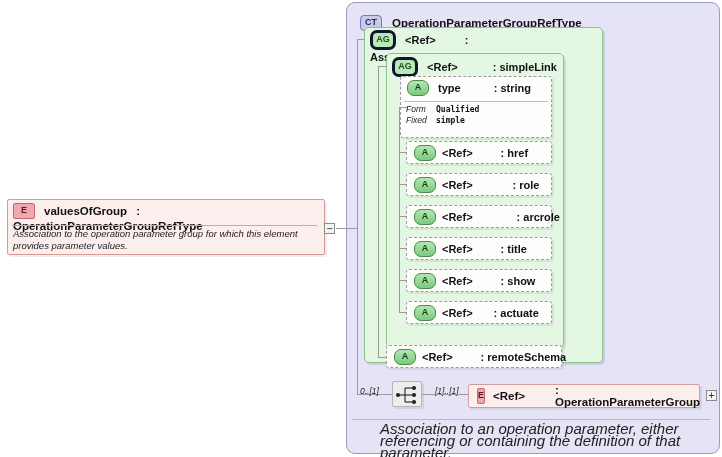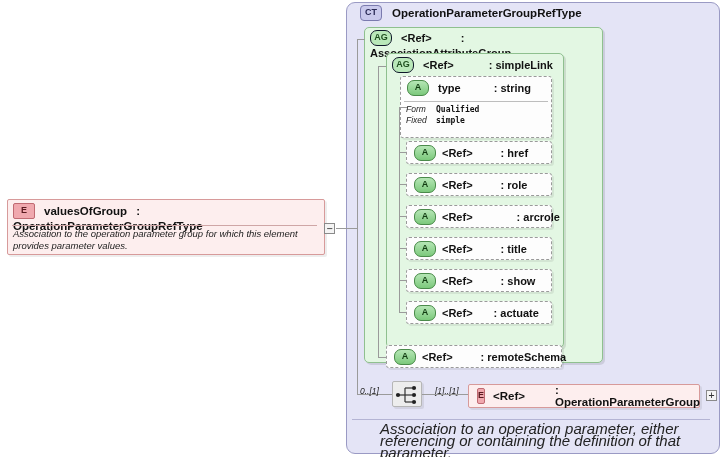--- a/index.html
+++ b/index.html
@@ -8,28 +8,28 @@
     font-family:"Liberation Sans","DejaVu Sans",sans-serif;
     font-size:11px;color:#1a1a1a;
   }
   .abs{position:absolute;box-sizing:border-box;}
 
   
   #ct-box{
     left:346px;top:2px;width:374px;height:452px;
     background:#e4e4f6;border:1px solid #9a9ac4;border-radius:9px;
   }
-  #ct-header{left:352px;top:5px;width:362px;height:20px;padding-left:8px;}
+  #ct-header{left:352px;top:15px;width:362px;height:20px;padding-left:8px;}
   .badge{
     display:inline-block;width:20px;height:14px;line-height:13px;
     text-align:center;font-size:9px;font-weight:bold;letter-spacing:0px;
     border-radius:4px;vertical-align:middle;
   }
   .badge-ct{background:#c9c9ec;border:1px solid #7a7aae;color:#2a2a55;}
-  .badge-ag{background:#b9e8b9;border:1px solid #0f172a;color:#1d4d1d;border-radius:7px;}
+  .badge-ag{background:#b9e8b9;border:3px solid #0f172a;color:#1d4d1d;border-radius:7px;}
   .badge-a {background:#8fd48f;border:1px solid #4a8a4a;color:#123d12;border-radius:7px;
             background-image:linear-gradient(#b5e6b5,#7cc97c);}
   .badge-e {background:#f0a8ae;border:1px solid #c06a72;color:#5a1a20;border-radius:2px;}
   .ct-title{font-size:11.5px;font-weight:bold;color:#111;margin-left:7px;vertical-align:middle;}
 
   
   #ag-assoc{
     left:364px;top:27px;width:239px;height:336px;
     background:#e3f7e3;border:1px solid #8fc08f;border-radius:5px;
     box-shadow:2px 2px 0 rgba(0,0,0,.10);
@@ -151,21 +151,21 @@
 
 <div class="abs arow" style="left:406px;top:141px;width:146px;height:23px;">
   <span class="badge badge-a">A</span>
   <span class="rowtxt nm">&lt;Ref&gt;</span>
   <span class="rowtxt ty" style="margin-left:28px;">: href</span>
 </div>
 
 <div class="abs arow" style="left:406px;top:173px;width:146px;height:23px;">
   <span class="badge badge-a">A</span>
   <span class="rowtxt nm">&lt;Ref&gt;</span>
-  <span class="rowtxt ty" style="margin-left:28px;">: role</span>
+  <span class="rowtxt ty" style="margin-left:40px;">: role</span>
 </div>
 
 <div class="abs arow" style="left:406px;top:205px;width:146px;height:23px;">
   <span class="badge badge-a">A</span>
   <span class="rowtxt nm">&lt;Ref&gt;</span>
   <span class="rowtxt ty" style="margin-left:44px;">: arcrole</span>
 </div>
 
 <div class="abs arow" style="left:406px;top:237px;width:146px;height:23px;">
   <span class="badge badge-a">A</span>

